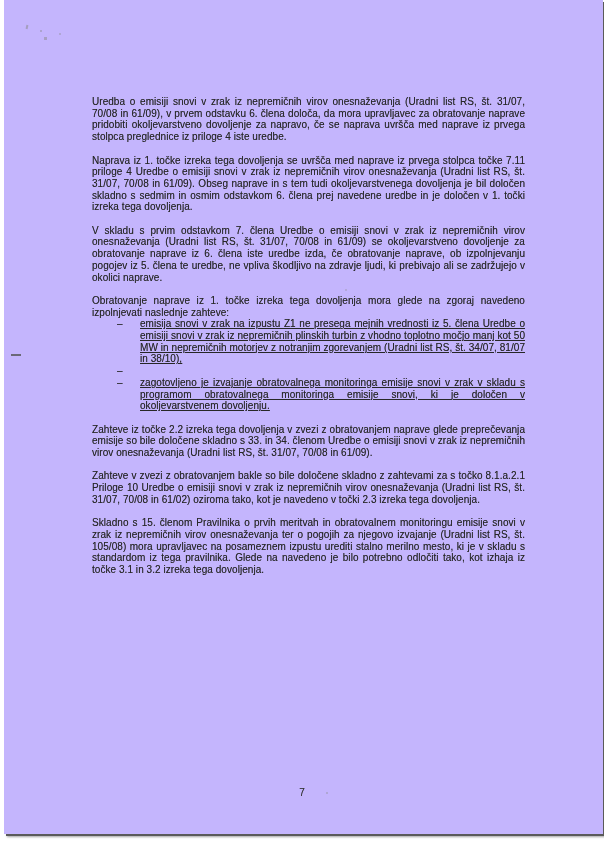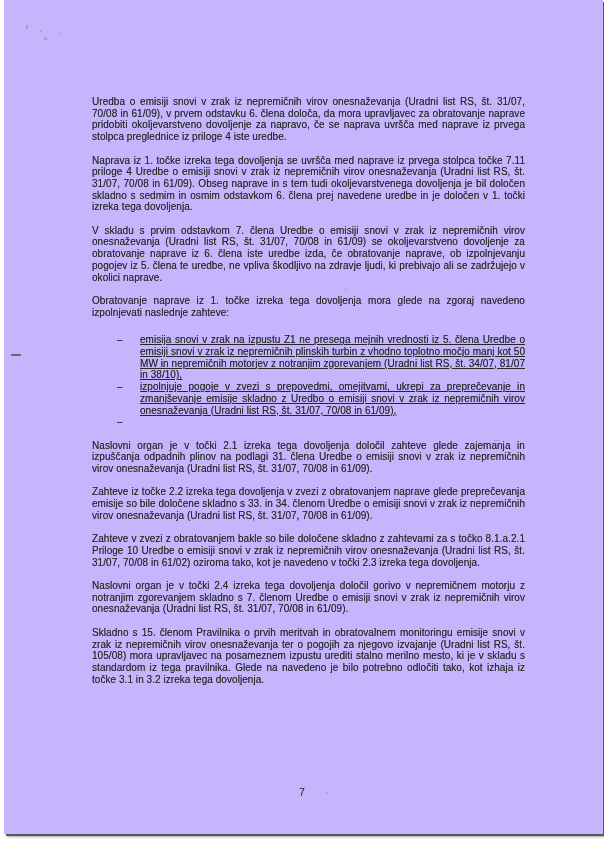--- a/index.html
+++ b/index.html
@@ -33,21 +33,21 @@
     font-size: 10px;
     line-height: 11.7px;
     text-align: justify;
     letter-spacing: 0.05px;
     text-shadow: 0 0 0.45px rgba(45,45,45,0.55);
   }
   .content p {
     margin: 0 0 11.7px 0;
   }
   .content p.intro {
-    margin-bottom: 16px;
+    margin-bottom: 0;
   }
   .list {
     margin: 0 0 11.7px 0;
   }
   .list-item {
     display: flex;
     padding-left: 25px;
   }
   .list-item .dash {
     flex: none;
@@ -108,35 +108,33 @@
 
     <p class="intro">Obratovanje naprave iz 1. točke izreka tega dovoljenja mora glede na zgoraj navedeno izpolnjevati naslednje zahteve:</p>
 
     <div class="list">
       <div class="list-item">
         <span class="dash">–</span>
         <span class="item-text">emisija snovi v zrak na izpustu Z1 ne presega mejnih vrednosti iz 5. člena Uredbe o emisiji snovi v zrak iz nepremičnih plinskih turbin z vhodno toplotno močjo manj kot 50 MW in nepremičnih motorjev z notranjim zgorevanjem (Uradni list RS, št. 34/07, 81/07 in 38/10),</span>
       </div>
       <div class="list-item">
         <span class="dash">–</span>
-        <span class="item-text">izpolnjuje pogoje v zvezi s prepovedmi, omejitvami, ukrepi za preprečevanje in zmanjševanje emisije skladno z Uredbo o emisiji snovi v zrak iz nepremičnih virov onesnaževanja (Uradni list RS, št. 31/07, 70/08 in 61/09),</span>
       </div>
       <div class="list-item">
         <span class="dash">–</span>
+        <span class="item-text">zagotovljeno je izvajanje obratovalnega monitoringa emisije snovi v zrak v skladu s programom obratovalnega monitoringa emisije snovi, ki je določen v okoljevarstvenem dovoljenju.</span>
       </div>
     </div>
 
 
-    <p>Naslovni organ je v točki 2.1 izreka tega dovoljenja določil zahteve glede zajemanja in izpuščanja odpadnih plinov na podlagi 31. člena Uredbe o emisiji snovi v zrak iz nepremičnih virov onesnaževanja (Uradni list RS, št. 31/07, 70/08 in 61/09).</p>
 
     <p>Zahteve iz točke 2.2 izreka tega dovoljenja v zvezi z obratovanjem naprave glede preprečevanja emisije so bile določene skladno s 33. in 34. členom Uredbe o emisiji snovi v zrak iz nepremičnih virov onesnaževanja (Uradni list RS, št. 31/07, 70/08 in 61/09).</p>
 
     <p>Zahteve v zvezi z obratovanjem bakle so bile določene skladno z zahtevami za s točko 8.1.a.2.1 Priloge 10 Uredbe o emisiji snovi v zrak iz nepremičnih virov onesnaževanja (Uradni list RS, št. 31/07, 70/08 in 61/02) oziroma tako, kot je navedeno v točki 2.3 izreka tega dovoljenja.</p>
 
-    <p>Naslovni organ je v točki 2.4 izreka tega dovoljenja določil gorivo v nepremičnem motorju z notranjim zgorevanjem skladno s 7. členom Uredbe o emisiji snovi v zrak iz nepremičnih virov onesnaževanja (Uradni list RS, št. 31/07, 70/08 in 61/09).</p>
 
     <p>Skladno s 15. členom Pravilnika o prvih meritvah in obratovalnem monitoringu emisije snovi v zrak iz nepremičnih virov onesnaževanja ter o pogojih za njegovo izvajanje (Uradni list RS, št. 105/08) mora upravljavec na posameznem izpustu urediti stalno merilno mesto, ki je v skladu s standardom iz tega pravilnika. Glede na navedeno je bilo potrebno odločiti tako, kot izhaja iz točke 3.1 in 3.2 izreka tega dovoljenja.</p>
 
   </div>
 
   <div class="page-number">7</div>
 
 </div>
 
 </body></html>

